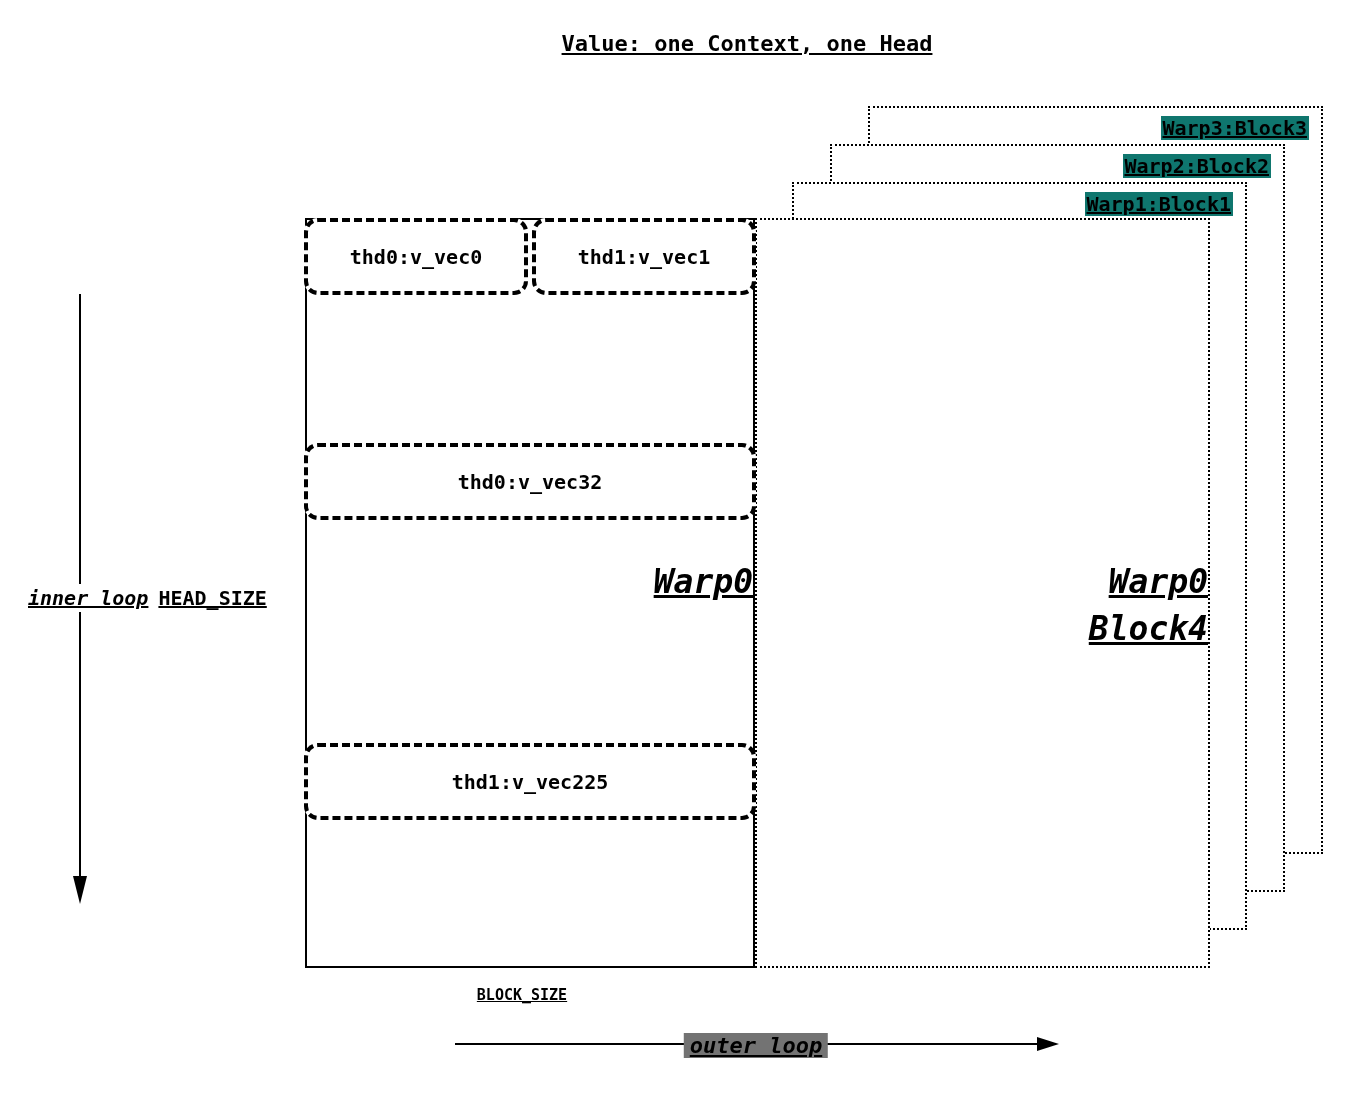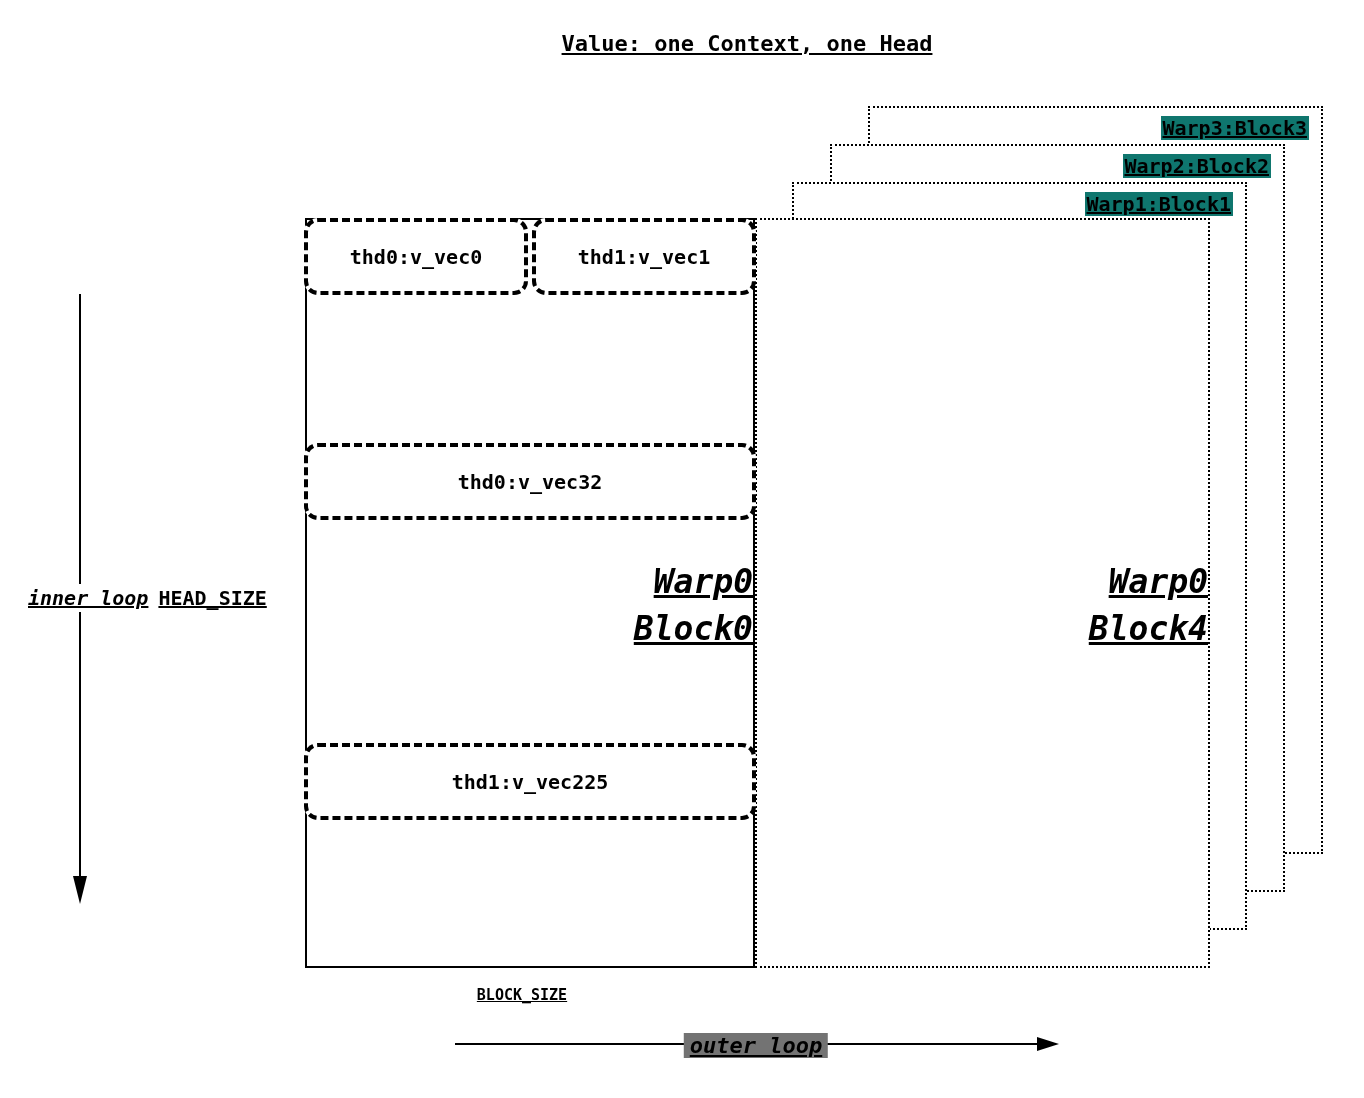--- a/index.html
+++ b/index.html
@@ -180,21 +180,20 @@
     </div>
 
     <div class="thd-row row2">
       <div class="thd-box">
         <span>thd1:v_vec225</span>
       </div>
     </div>
 
     <div class="big-label mono">
       <div>Warp0</div>
-      <div>Block0</div>
     </div>
   </div>
 
   <svg class="v-arrow" width="24" height="615" viewBox="0 0 24 615">
     <line x1="12" y1="4" x2="12" y2="590" stroke="#000" stroke-width="2"></line>
     <polygon points="5,586 19,586 12,614" fill="#000"></polygon>
   </svg>
 
   <div class="inner-label">
     <span class="mono italic">inner loop</span><span class="mono">HEAD_SIZE</span>

